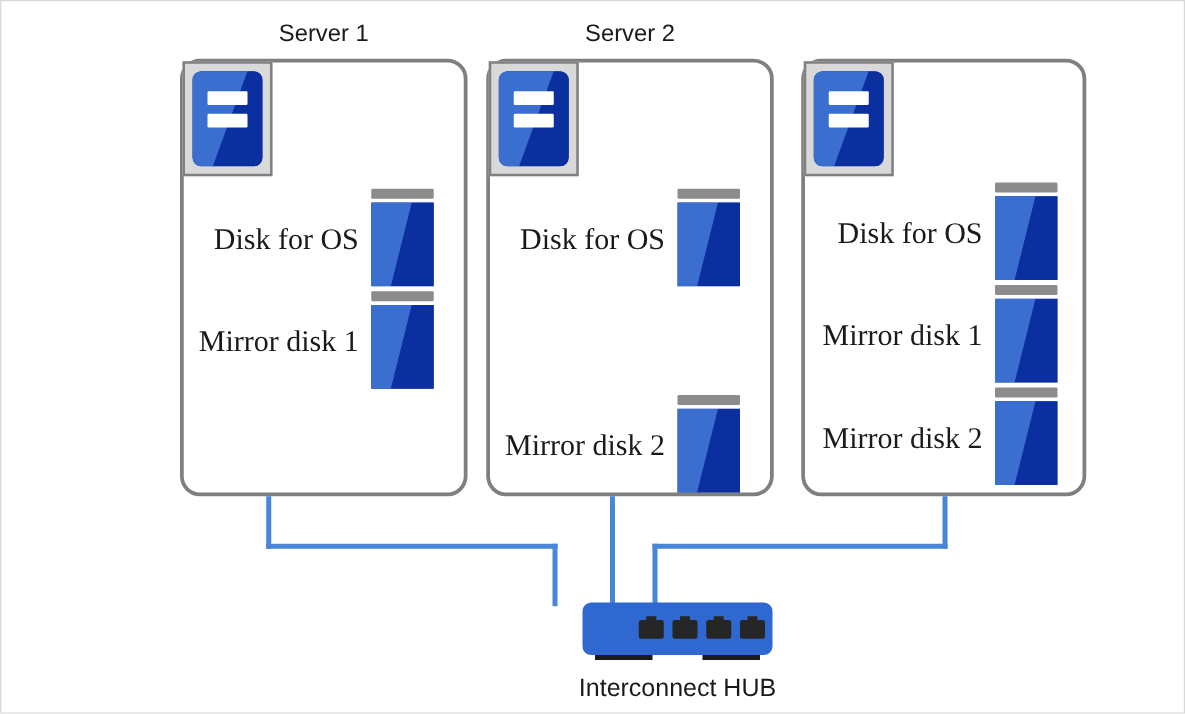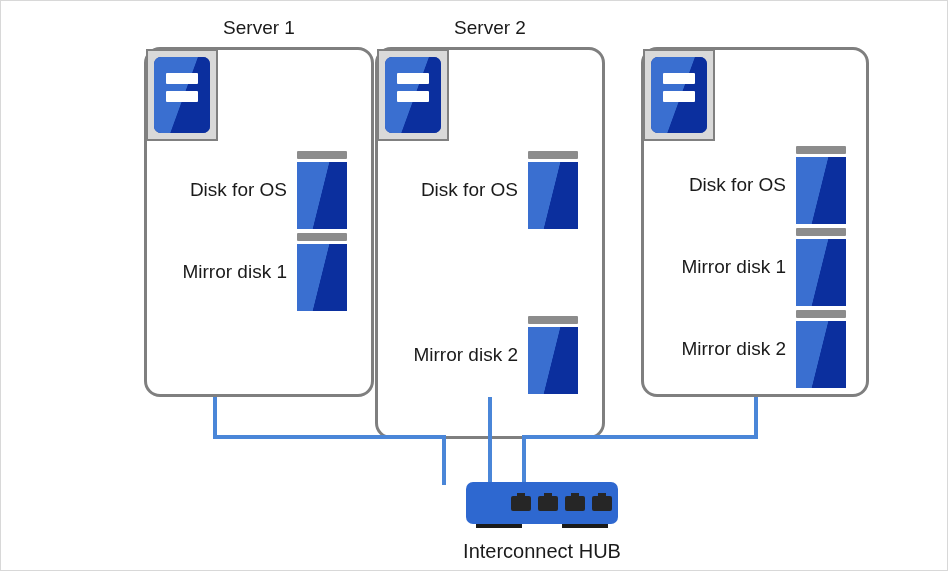--- a/index.html
+++ b/index.html
@@ -105,24 +105,25 @@
   }
   .disk-sheen {
     position: absolute;
     inset: 0;
     background: linear-gradient(104deg, #3a6fd0 0%, #3a6fd0 48%, #0b2f9e 49%, #0b2f9e 100%);
   }
 
   
   .disk-label {
     position: absolute;
-    font-size: 19px;
+    font-size: 24px;
     color: #1a1a1a;
     white-space: nowrap;
     text-align: right;
+    font-family: Liberation Serif, serif;
   }
 
   
   .wire {
     position: absolute;
     background: #4a86d8;
   }
 
   
   .hub {
@@ -199,21 +200,21 @@
 
     <div class="disk" style="left:150px; top:183px;">
       <div class="disk-cap"></div>
       <div class="disk-body">
         <div class="disk-sheen"></div>
       </div>
     </div>
     <div class="disk-label" style="left:10px; top:211px; width:130px;">Mirror disk 1</div>
   </div>
 
-  <div class="server-card" style="left:374px; top:46px; width:230px; height:392px;">
+  <div class="server-card" style="left:388px; top:46px; width:230px; height:350px;">
     <div class="server-title">Server 2</div>
 
     <div class="machine-icon">
       <div class="machine-body">
         <div class="machine-sheen"></div>
         <div class="machine-bar b1"></div>
         <div class="machine-bar b2"></div>
       </div>
     </div>
 

